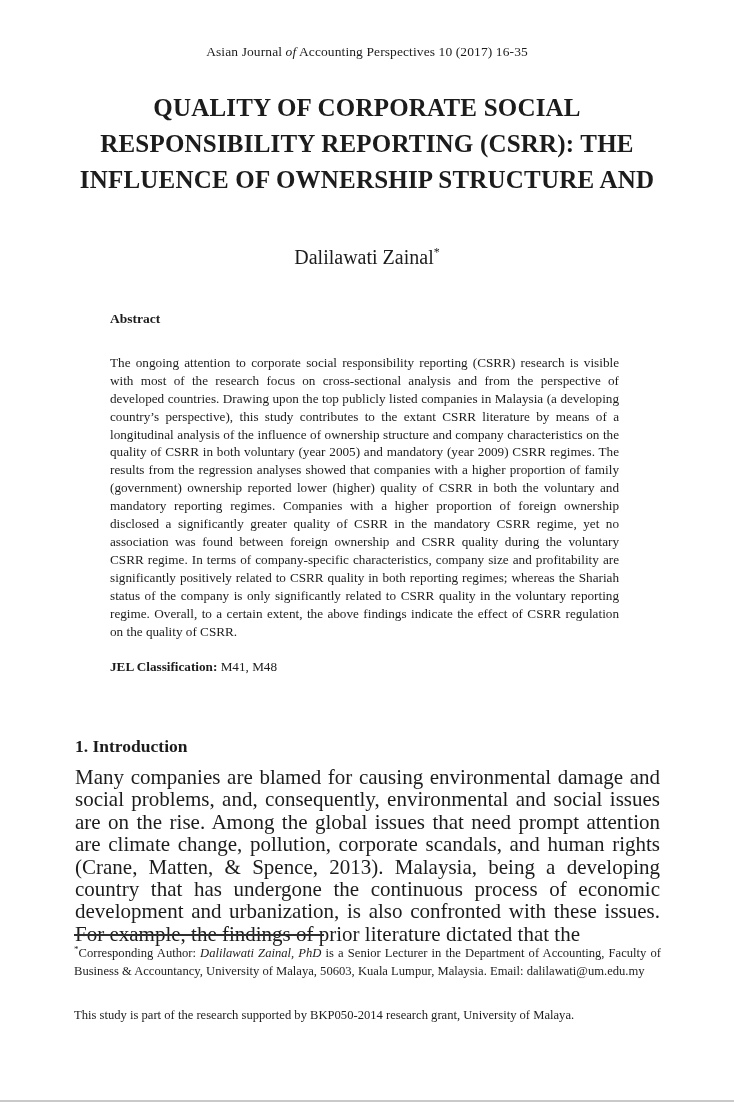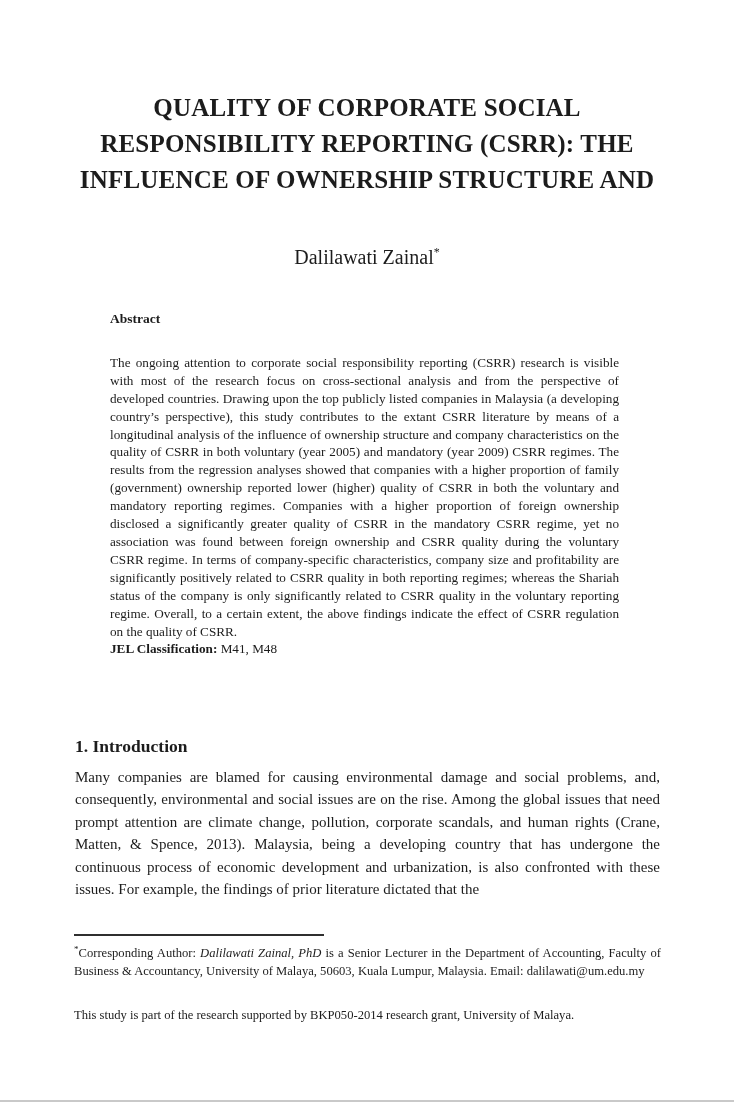--- a/index.html
+++ b/index.html
@@ -46,33 +46,33 @@
     font-size: 13.2px;
     line-height: 17.9px;
     text-align: justify;
   }
   .abstract-heading {
     font-weight: 700;
     font-size: 13.5px;
     text-align: left;
     margin-bottom: 26px;
   }
-  .abstract-body { }
+  .abstract-body { margin-bottom: 18px; }
   .kw-line b, .jel-line b { font-weight: 700; }
   .intro-heading {
     position: absolute;
     top: 736px; left: 75px;
     font-size: 17.5px;
     font-weight: 700;
   }
   .intro-body {
     position: absolute;
     top: 766px; left: 75px;
     width: 585px;
-    font-size: 15px;
+    font-size: 21px;
     line-height: 22.4px;
     text-align: justify;
   }
   .footnote-rule {
     position: absolute;
     top: 934px; left: 74px;
     width: 250px;
     border-top: 2px solid #2f2f2f;
   }
   .footnote {
@@ -96,20 +96,21 @@
     left: 0; right: 0; bottom: 2px;
     height: 2px;
     background: #c9c9c9;
   }
 </style>
 </head>
 <body>
 
 <div class="page">
 
+  <div class="journal-header"><span>Asian Journal </span><i>of</i><span> Accounting Perspectives 10 (2017) 16-35</span></div>
 
   <h1 class="paper-title">
     <span class="tline">QUALITY OF CORPORATE SOCIAL</span>
     <span class="tline">RESPONSIBILITY REPORTING (CSRR): THE</span>
     <span class="tline">INFLUENCE OF OWNERSHIP STRUCTURE AND</span>
   </h1>
 
   <div class="author"><span>Dalilawati Zainal</span><sup>*</sup></div>
 
   <div class="abstract">

